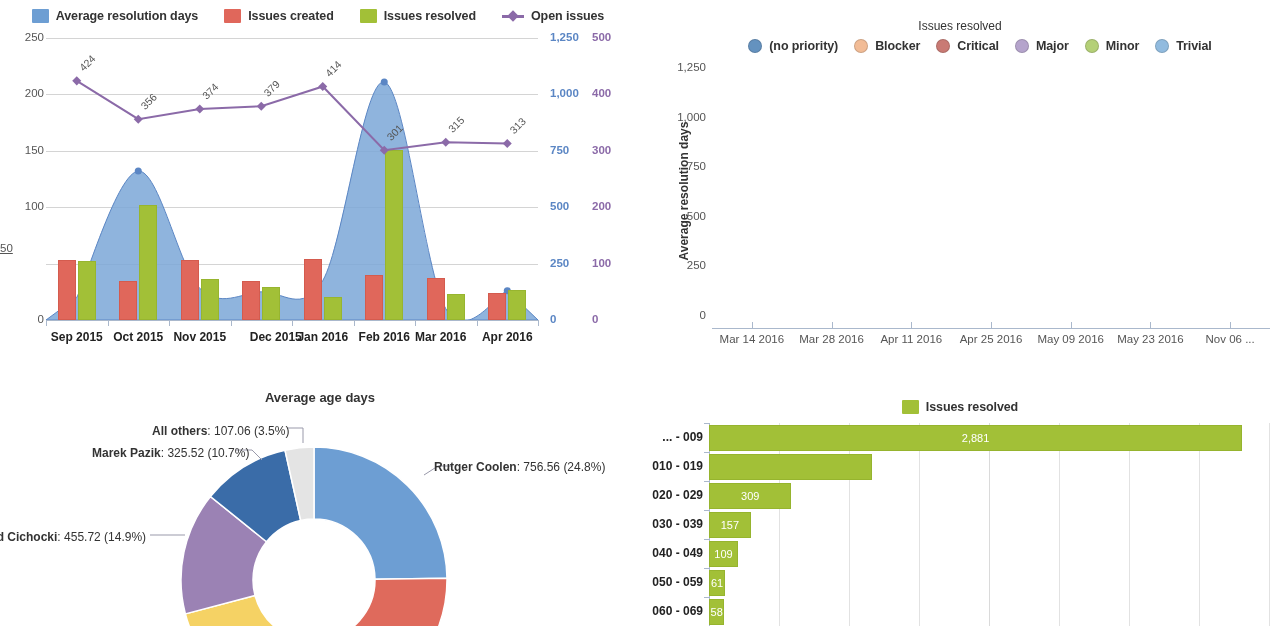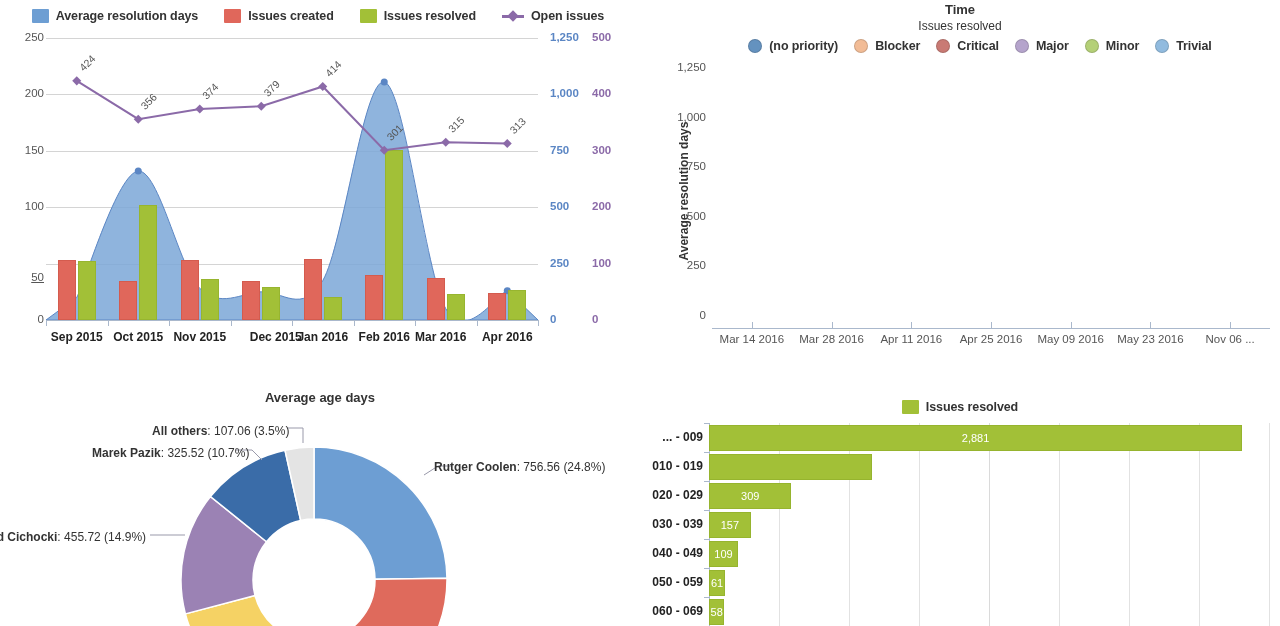--- a/index.html
+++ b/index.html
@@ -149,21 +149,21 @@
           <rect x="335.05" y="139.03600000000003" width="6.4" height="6.4" fill="#8b6aa8" transform="rotate(45 338.25 142.23600000000002)"></rect>
           <text x="345.25" y="133.23600000000002" font-size="10.5" fill="#555" font-family="&quot;Liberation Sans&quot;, sans-serif" transform="rotate(-45 345.25 133.23600000000002)">301</text>
           <rect x="396.55" y="131.14000000000001" width="6.4" height="6.4" fill="#8b6aa8" transform="rotate(45 399.75 134.34)"></rect>
           <text x="406.75" y="125.34" font-size="10.5" fill="#555" font-family="&quot;Liberation Sans&quot;, sans-serif" transform="rotate(-45 406.75 125.34)">315</text>
           <rect x="458.05" y="132.268" width="6.4" height="6.4" fill="#8b6aa8" transform="rotate(45 461.25 135.468)"></rect>
           <text x="468.25" y="126.46799999999999" font-size="10.5" fill="#555" font-family="&quot;Liberation Sans&quot;, sans-serif" transform="rotate(-45 468.25 126.46799999999999)">313</text>
         </svg>
       </div>
     <div id="combo-yticks-left">
         <div class="tick " style="position: absolute; top: 313px; left: 0px; width: 44px; text-align: right;">0</div>
-        <div class="tick " style="position: absolute; top: 271px; left: 0px; width: 44px; text-align: right; text-decoration: underline;">50</div>
+        <div class="tick " style="position: absolute; top: 242px; left: 0px; width: 44px;  text-decoration: underline;">50</div>
         <div class="tick " style="position: absolute; top: 200.2px; left: 0px; width: 44px; text-align: right;">100</div>
         <div class="tick " style="position: absolute; top: 143.8px; left: 0px; width: 44px; text-align: right;">150</div>
         <div class="tick " style="position: absolute; top: 87.4px; left: 0px; width: 44px; text-align: right;">200</div>
         <div class="tick " style="position: absolute; top: 31px; left: 0px; width: 44px; text-align: right;">250</div>
       </div>
     <div id="combo-yticks-blue">
         <div class="tick tick-blue" style="position: absolute; top: 313px; left: 550px; width: 44px; text-align: left;">0</div>
         <div class="tick tick-blue" style="position: absolute; top: 256.6px; left: 550px; width: 44px; text-align: left;">250</div>
         <div class="tick tick-blue" style="position: absolute; top: 200.2px; left: 550px; width: 44px; text-align: left;">500</div>
         <div class="tick tick-blue" style="position: absolute; top: 143.8px; left: 550px; width: 44px; text-align: left;">750</div>
@@ -194,21 +194,20 @@
         <div class="cat-tick" style="position: absolute; left: 169px; top: 330px; width: 61.5px; text-align: center;">Nov 2015</div>
         <div class="cat-tick" style="position: absolute; left: 245px; top: 330px; width: 61.5px; text-align: center;">Dec 2015</div>
         <div class="cat-tick" style="position: absolute; left: 292px; top: 330px; width: 61.5px; text-align: center;">Jan 2016</div>
         <div class="cat-tick" style="position: absolute; left: 353.5px; top: 330px; width: 61.5px; text-align: center;">Feb 2016</div>
         <div class="cat-tick" style="position: absolute; left: 415px; top: 330px; width: 61.5px; ">Mar 2016</div>
         <div class="cat-tick" style="position: absolute; left: 476.5px; top: 330px; width: 61.5px; text-align: center;">Apr 2016</div>
       </div>
   </div>
 
   <div class="panel" id="panel-bubble">
-    <div class="chart-title" style="position:absolute;left:0;top:2px;width:640px;">Time</div>
     <div style="position:absolute;left:0;top:19px;width:640px;text-align:center;font-size:12px;color:#333;">Issues resolved</div>
     <div class="legend-row" id="bubble-legend" style="position:absolute;left:60px;top:36px;width:560px;height:20px;gap:16px;">
         <div class="legend-item">
           <span class="legend-swatch" style="width: 14px; height: 14px; border-radius: 50%; background: rgb(74, 127, 181); opacity: 0.85; border: 1px solid rgba(0, 0, 0, 0.18);"></span>
           <span class="legend-label">(no priority)</span>
         </div>
         <div class="legend-item">
           <span class="legend-swatch" style="width: 14px; height: 14px; border-radius: 50%; background: rgb(240, 177, 132); opacity: 0.85; border: 1px solid rgba(0, 0, 0, 0.18);"></span>
           <span class="legend-label">Blocker</span>
         </div>

